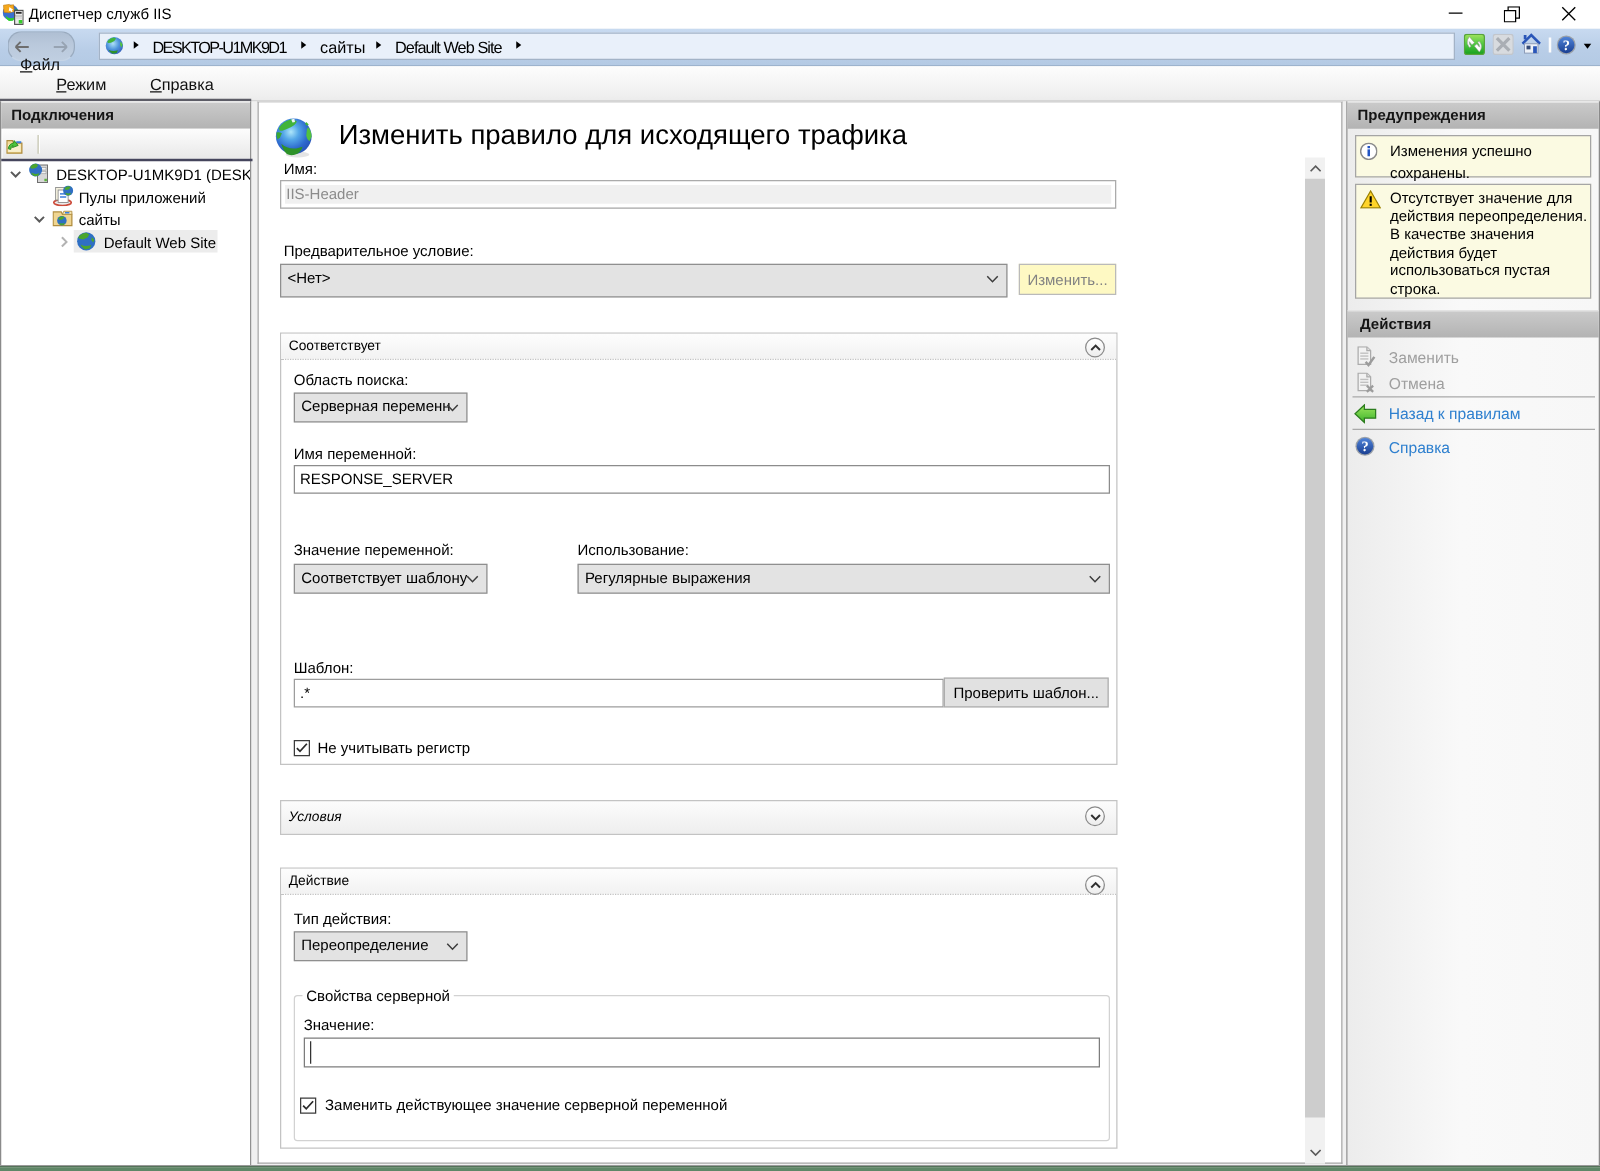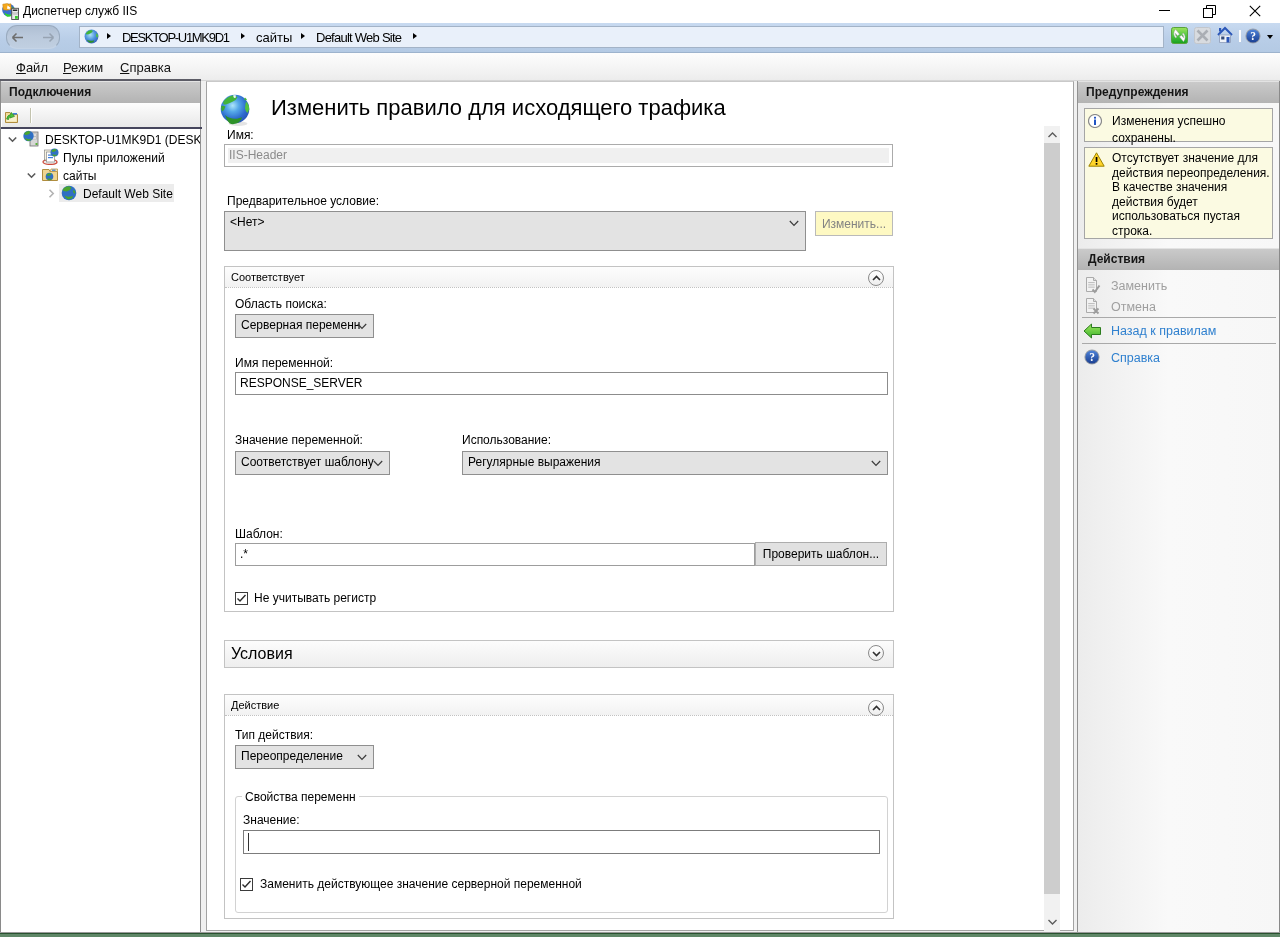--- a/index.html
+++ b/index.html
@@ -54,21 +54,21 @@
   font-size:12px;line-height:21px;padding-left:5px;padding-right:16px;white-space:nowrap;overflow:hidden;}
 .cv{position:absolute;right:6px;top:8px;}
 .btn{background:#e1e1e1;border:1px solid #adadad;box-sizing:border-box;
   font-size:12px;text-align:center;}
 .btndis{background:#fef9c3;border:1px solid #bababa;color:#838383;}
 .gbox{border:1px solid #c3c3c3;box-sizing:border-box;background:#fff;}
 .ghead{position:absolute;left:0;top:0;right:0;height:21px;
   background:linear-gradient(#fdfdfd,#f2f2f2);border-bottom:1px dotted #c2c2c2;
   font-size:11px;line-height:21px;padding-left:6px;box-sizing:border-box;}
 .gbar{border:1px solid #c3c3c3;box-sizing:border-box;
-  background:linear-gradient(#fcfcfc,#eeeeee);font-size:16px;line-height:26px;padding-left:6px;}
+  background:linear-gradient(#fcfcfc,#eeeeee);font-size:11px;line-height:26px;padding-left:6px;font-style:italic;}
 .circ{position:absolute;width:16px;height:16px;border-radius:50%;
   border:1px solid #8a8a8a;background:linear-gradient(#ffffff,#ededed);box-sizing:border-box;}
 .circ svg{position:absolute;left:2px;top:2px;}
 .cb{width:13px;height:13px;border:1px solid #3b3b3b;background:#fff;box-sizing:border-box;}
 
 #sbar{left:1044px;top:126px;width:16px;height:805px;background:#f1f1f1;}
 #sthumb{left:0px;top:17px;width:16px;height:751px;background:#cdcdcd;}
 
 #rightpanel{left:1077px;top:81px;width:203px;height:851px;
   background:linear-gradient(to right,#ececec,#f9f9f9 45%,#f7f7f7);
@@ -173,22 +173,22 @@
       <linearGradient id="hb" x1="0" y1="0" x2="0" y2="1">
   <stop offset="0" stop-color="#4f83d8"></stop>
         <stop offset="1" stop-color="#1a3f92"></stop>
       </linearGradient>
     </defs>
  <text x="8" y="12" text-anchor="middle" font-family="Liberation Serif" font-size="11.5" font-weight="bold" fill="#fff">?</text>
 </svg>
 <div class="abs" style="left:1267px;top:35px;width:0;height:0;border-top:4.5px solid #000;border-left:3.5px solid transparent;border-right:3.5px solid transparent;"></div>
 
 <div class="abs" id="menubar"></div>
-<div class="abs mitem" style="left:16px;top:60px;"><u>Ф</u>айл</div>
-<div class="abs mitem" style="left:63px;top:60px;"><u>Р</u>ежим</div>
+<div class="abs mitem" style="left:16px;top:44px;"><u>Ф</u>айл</div>
+<div class="abs mitem" style="left:45px;top:60px;"><u>Р</u>ежим</div>
 <div class="abs mitem" style="left:120px;top:60px;"><u>С</u>правка</div>
 <div class="abs" id="lpaneltopline"></div>
 
 <div class="abs" id="leftpanel">
   <div class="phead">Подключения</div>
   <div class="abs" id="ltoolbar">
       <div class="abs" id="ltsep"></div>
     </div>
   <div class="abs" id="ltoolline"></div>
 
@@ -275,21 +275,21 @@
  <path d="M1.2 12 Q3.5 11.5 5.5 12.5 L4 16 2 17.5 Q1 15 1.2 12z" fill="#3aa834"></path>
  <path d="M26.5 7.5 Q29.5 11.5 29.2 15.5 L27.5 19 Q25.5 17.5 25 14.5 L25.5 9.5z" fill="#52c23f"></path>
  <path d="M25 3.5 L27 5.5 25.5 6.5 24 5z" fill="#42b43a"></path>
  <path d="M5 21 Q10 25.5 17 24.7 L22 23.3 Q21 27.5 17 29.3 Q12.5 31 9.5 29.2 Q6.5 26.5 5 21z" fill="#2e9229"></path>
  <path d="M13 1.5 L15.5 1 L16 3.5 L14 4z" fill="#f0f6fb"></path>
 </svg>
 <div class="abs" id="mtitle" style="left:271px;top:95px;">Изменить правило для исходящего трафика</div>
 <div class="abs lbl" style="left:227px;top:128px;">Имя:</div>
 <div class="abs tin tindis" style="left:224px;top:144px;width:669px;height:23px;">IIS-Header</div>
 <div class="abs lbl" style="left:227px;top:194px;">Предварительное условие:</div>
-<div class="abs combo" style="left:224px;top:211px;width:582px;height:40px;">&lt;Нет&gt;
+<div class="abs combo" style="left:224px;top:211px;width:582px;height:27px;">&lt;Нет&gt;
   <svg class="cv" width="10" height="7">
       <path d="M0.8 1 L5 5.4 L9.2 1" stroke="#3c3c3c" stroke-width="1.2" fill="none"></path>
     </svg>
 </div>
 <div class="abs btn btndis" style="left:815px;top:211px;width:78px;height:25px;line-height:24px;">Изменить...</div>
 
 <div class="abs gbox" style="left:224px;top:266px;width:670px;height:346px;">
   <div class="ghead">Соответствует</div>
 </div>
 <div class="abs circ" style="left:868px;top:270px;">
@@ -342,21 +342,21 @@
       <path d="M2 7 L5.5 3.5 L9 7" stroke="#303030" stroke-width="1.6" fill="none"></path>
     </svg>
   </div>
 <div class="abs lbl" style="left:235px;top:728px;">Тип действия:</div>
 <div class="abs combo" style="left:235px;top:745px;width:139px;height:24px;">Переопределение
   <svg class="cv" width="10" height="7">
       <path d="M0.8 1 L5 5.4 L9.2 1" stroke="#3c3c3c" stroke-width="1.2" fill="none"></path>
     </svg>
 </div>
 <div class="abs" style="left:235px;top:796px;width:653px;height:117px;border:1px solid #d2d2d2;border-radius:3px;box-sizing:border-box;"></div>
-<div class="abs" style="left:242px;top:790px;background:#fff;padding:0 3px;font-size:12px;">Свойства переменн</div>
+<div class="abs" style="left:242px;top:790px;background:#fff;padding:0 3px;font-size:12px;">Свойства серверной</div>
 <div class="abs lbl" style="left:243px;top:813px;">Значение:</div>
 <div class="abs tin" style="left:243px;top:830px;width:637px;height:24px;border-color:#7c7c7c;"></div>
 <div class="abs" style="left:248px;top:833px;width:1px;height:18px;background:#333;"></div>
 <div class="abs cb" style="left:240px;top:878px;">
     <svg width="11" height="11" style="position:absolute;left:0;top:0;">
       <path d="M1.5 5.5 L4 8 L9.5 2" stroke="#2b2b2b" stroke-width="1.4" fill="none"></path>
     </svg>
   </div>
 <div class="abs lbl" style="left:260px;top:877px;">Заменить действующее значение серверной переменной</div>
 

